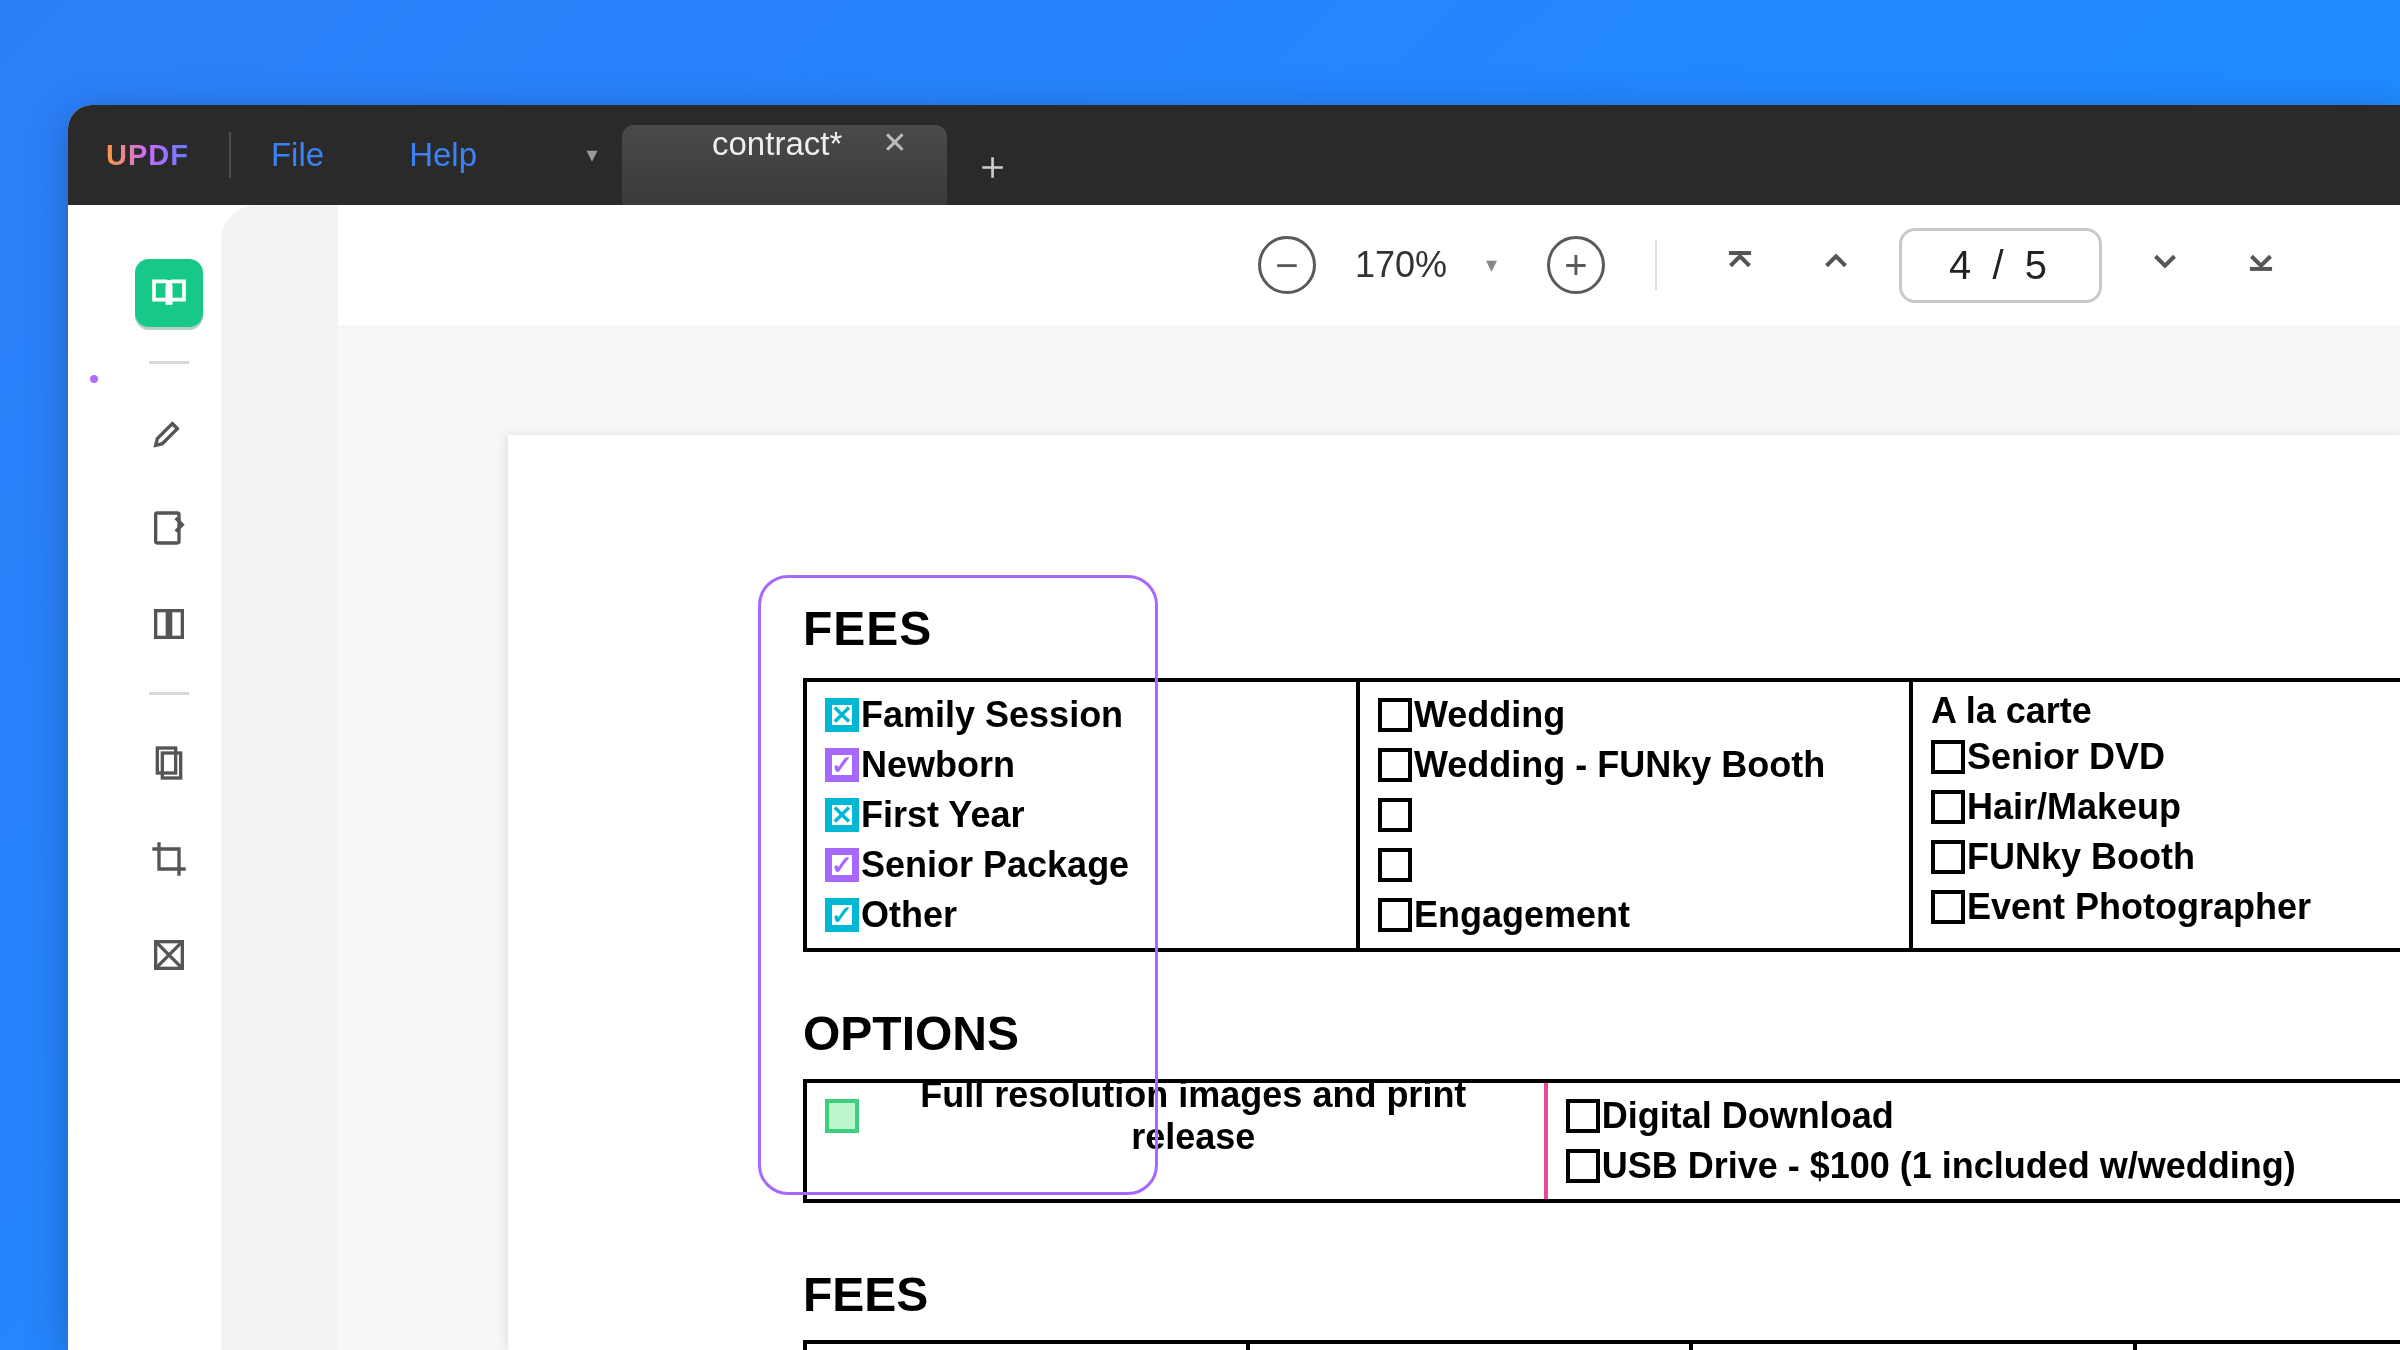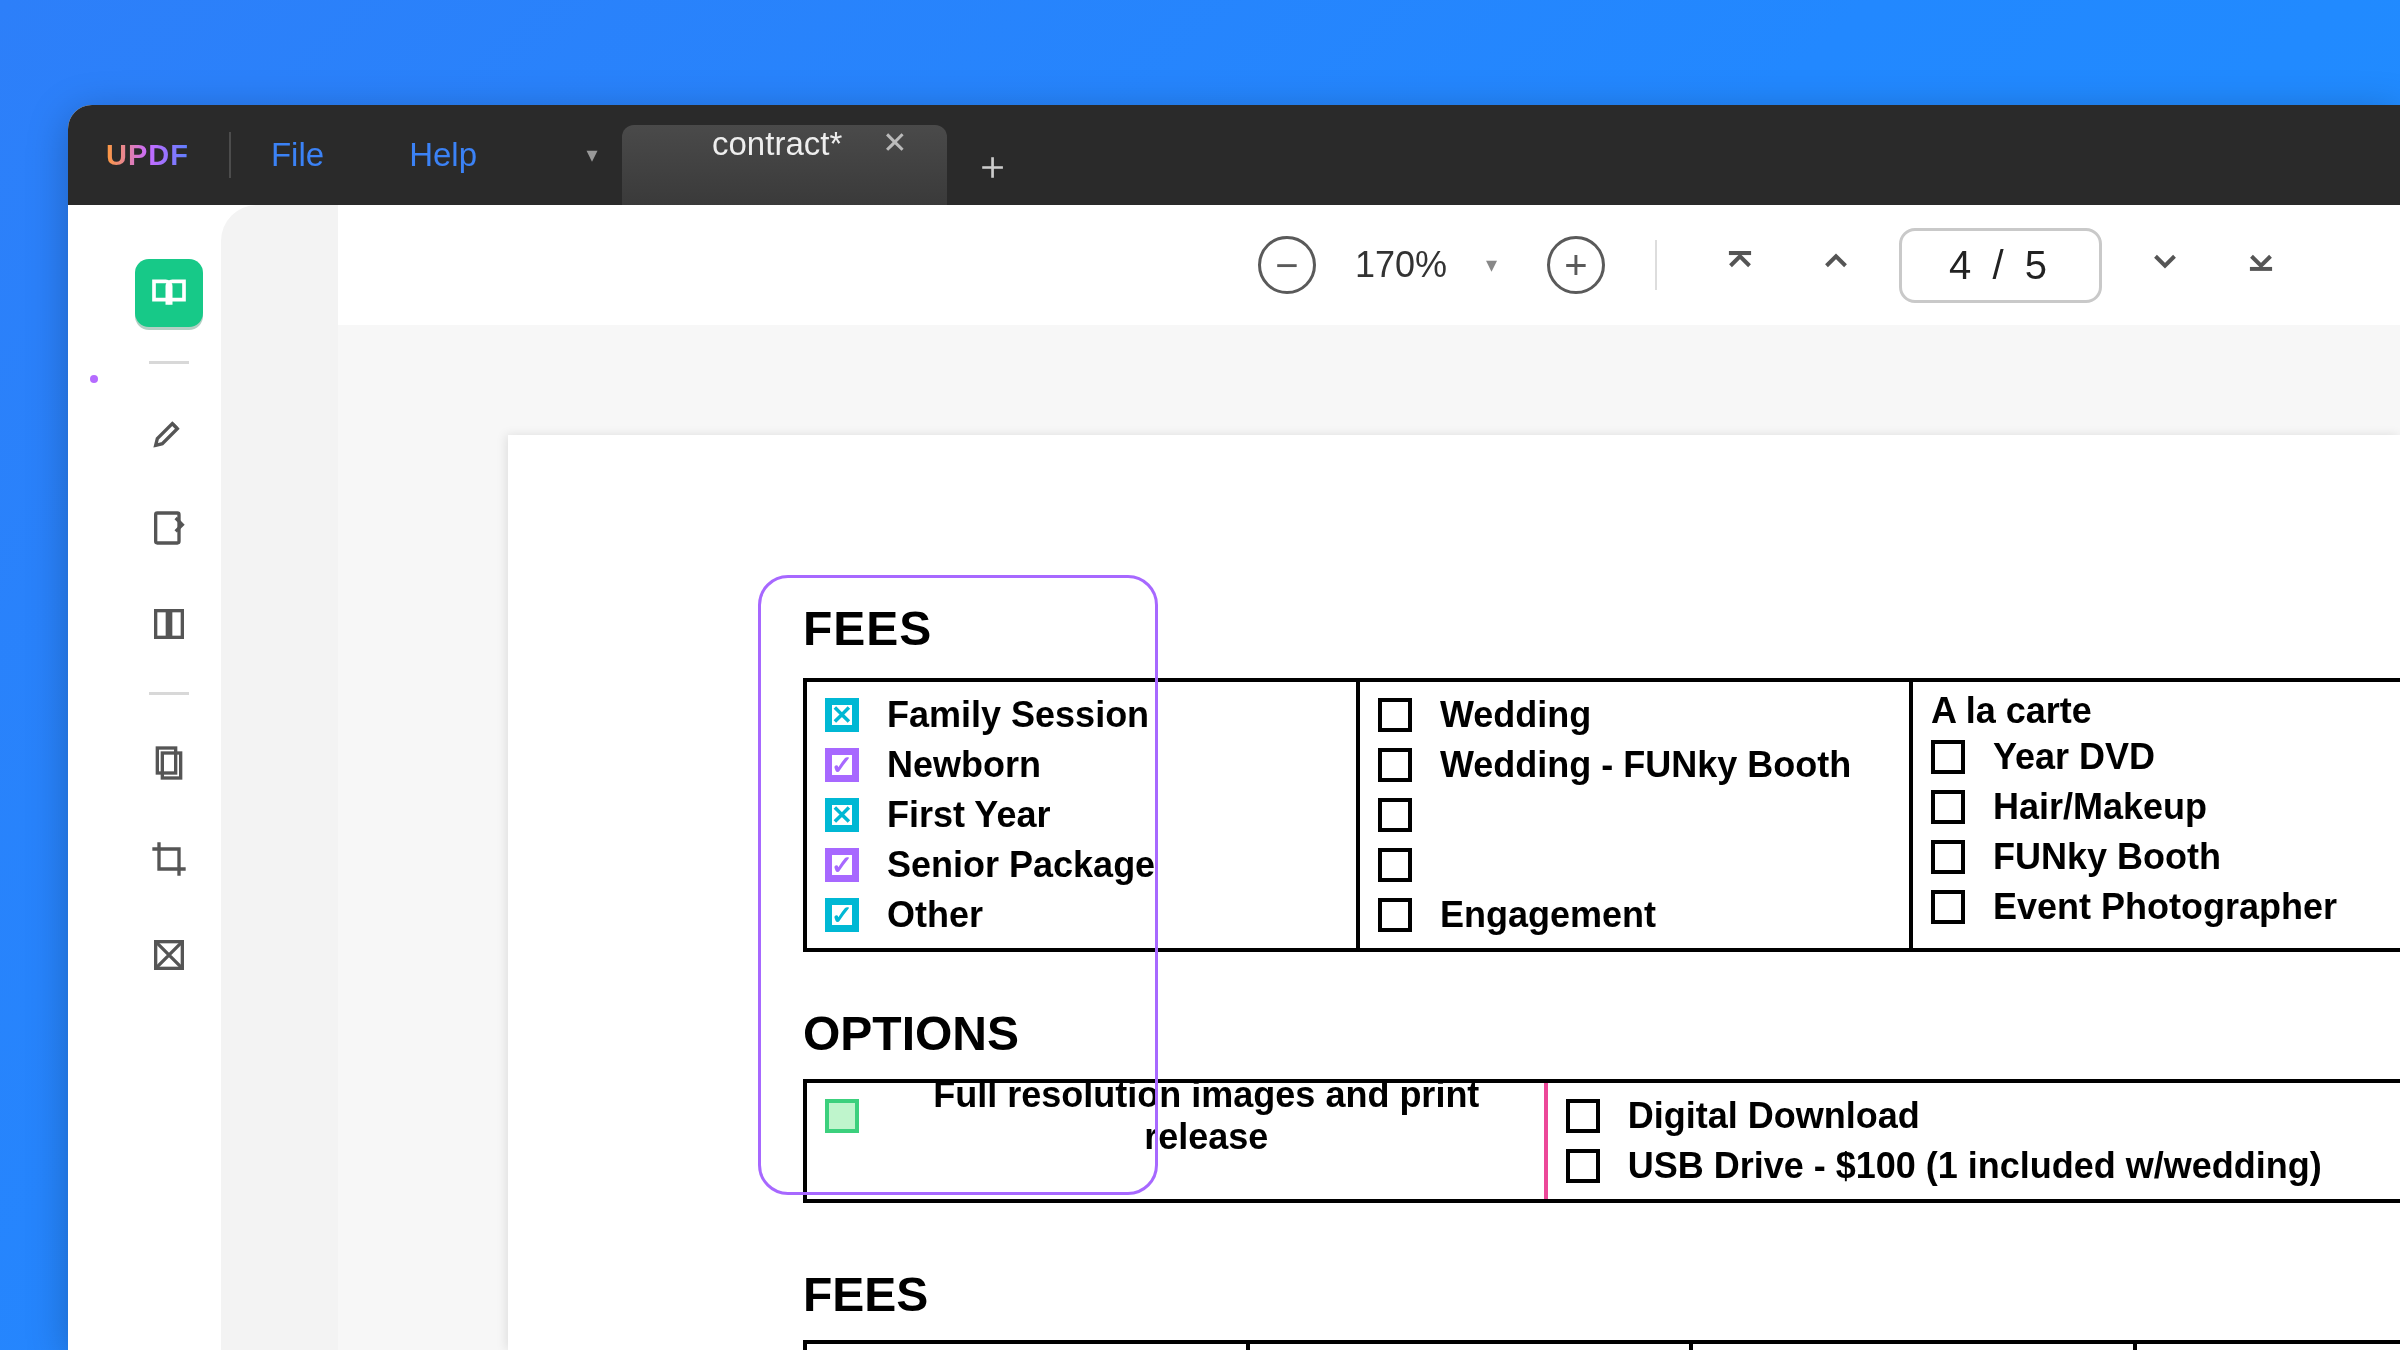--- a/index.html
+++ b/index.html
@@ -150,21 +150,21 @@
   width: 2200px;
 }
 .col {
   border-right: 4px solid #000;
   padding: 8px 18px 8px 18px;
 }
 .c1 { width: 554px; }
 .c2 { width: 554px; }
 .c3 { width: 1092px; border-right: none; }
 .chk-row {
-  display:flex; align-items:center; gap: 28px;
+  display:flex; align-items:center; gap: 2px;
   font-size: 36px; font-weight: 900;
   height: 50px;
 }
 .chk {
   width: 34px; height: 34px; border: 4px solid #000; flex: 0 0 34px;
 }
 .chk-hl-cyan { border-color:#00b8d4; box-shadow: 0 0 0 3px #00b8d4 inset; position:relative; }
 .chk-hl-cyan::after { content:"✕"; position:absolute; inset:0; display:flex; align-items:center; justify-content:center; font-size:26px; color:#00b8d4; font-weight:900;}
 .chk-hl-violet { border-color:#a768ff; box-shadow: 0 0 0 3px #a768ff inset; position:relative;}
 .chk-hl-violet::after { content:"✓"; position:absolute; inset:0; display:flex; align-items:center; justify-content:center; font-size:26px; color:#a768ff; font-weight:900;}
@@ -342,21 +342,21 @@
               </div>
             <div class="chk-row">
                 <div class="chk"></div>
                 <span>Engagement</span>
               </div>
           </div>
           <div class="col c3">
             <div class="alacarte-head">A la carte</div>
             <div class="chk-row">
                 <div class="chk"></div>
-                <span>Year DVD</span>
+                <span>Senior DVD</span>
               </div>
             <div class="chk-row">
                 <div class="chk"></div>
                 <span>Hair/Makeup</span>
               </div>
             <div class="chk-row">
                 <div class="chk"></div>
                 <span>FUNky Booth</span>
               </div>
             <div class="chk-row">

